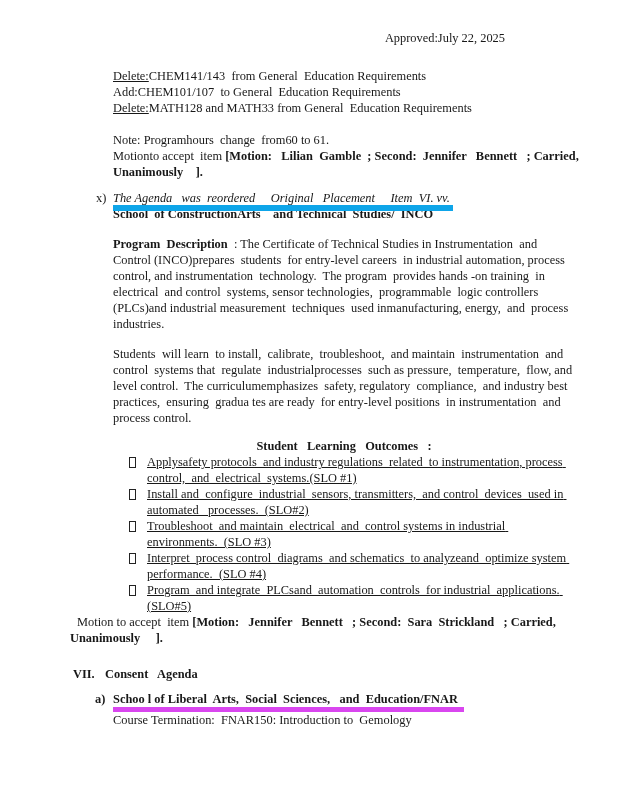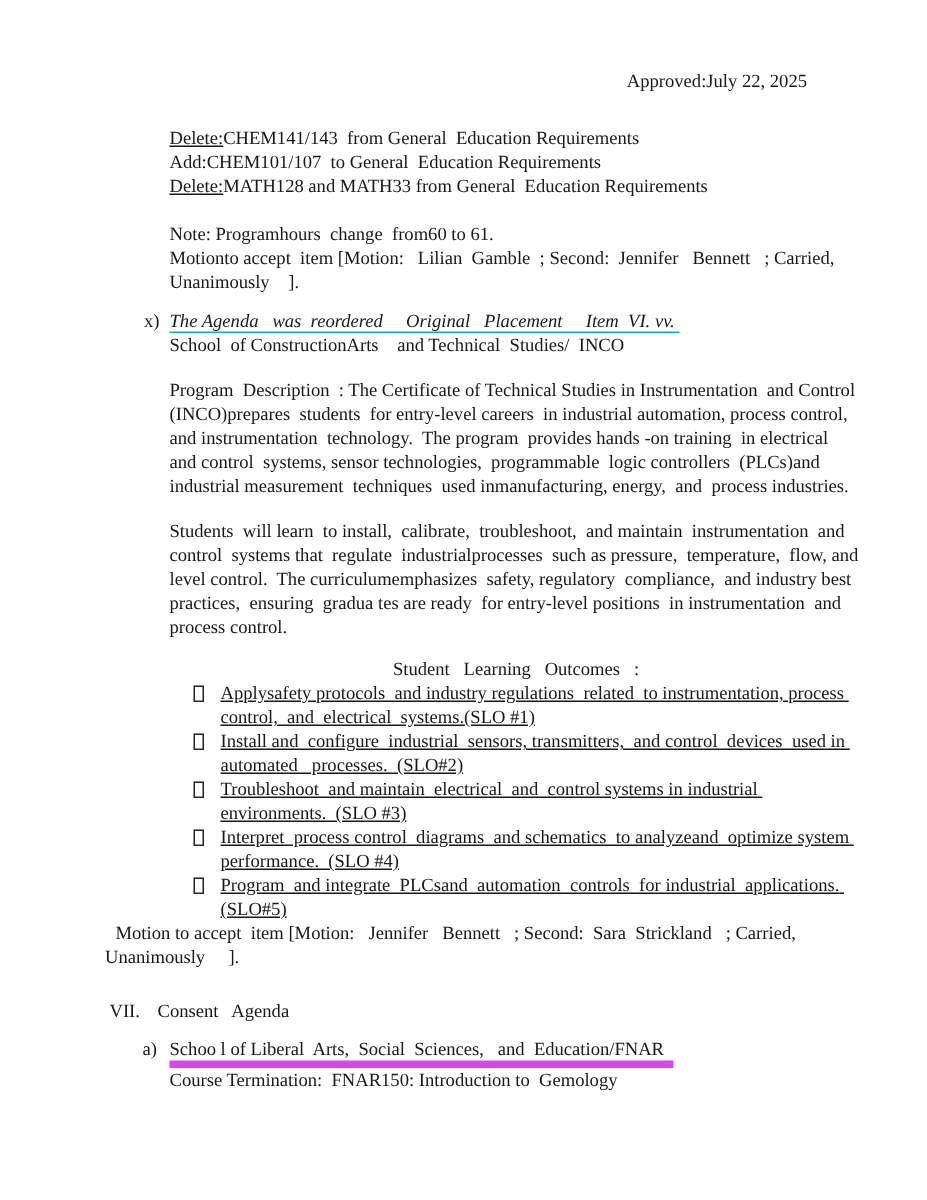--- a/index.html
+++ b/index.html
@@ -2,32 +2,32 @@
 <html><head>
 <meta charset="utf-8">
 <style>
   html,body { margin:0; padding:0; }
   body {
     width:618px; height:800px; background:#ffffff; overflow:hidden;
     font-family:"Liberation Serif", serif;
     font-size:12.4px; line-height:16px; color:#181818;
   }
   .page { position:relative; width:618px; height:800px; background:#fff; }
-  .approved { margin-top:46px; text-align:right; padding-right:80px; white-space:pre; }
+  .approved { margin-top:30px; text-align:right; padding-right:113px; white-space:pre; }
   .content { margin-left:113px; width:462px; }
-  .b { font-weight:normal; }
+  .b { font-weight:bold; }
   .u { text-decoration:underline; }
   .pre { white-space:pre-wrap; }
   .nowrap { white-space:pre; }
   .ged { margin-top:22px; }
   .note-block { margin-top:16px; }
   .item-x { margin-top:10px; }
   .xrow { position:relative; }
   .xlabel { position:absolute; left:-17px; top:0; }
-  .reordered { font-style:italic; border-bottom:1px solid #0ea5e9; white-space:pre; }
+  .reordered { font-style:italic; border-bottom:6px solid #0ea5e9; white-space:pre; }
   .para { margin:14px 0 0 0; white-space:pre-wrap; }
   .slo-head { margin-top:12px; white-space:pre;text-align:center; }
   ul.slo { list-style:none; margin:0; padding:0 0 0 15px;text-decoration:underline; }
   ul.slo li { position:relative; padding-left:19px; white-space:pre-wrap; }
   .sq { position:absolute; left:1px; top:3px; width:5px; height:9px;
         border:1px solid #222; background:transparent; }
   .motion2-l1 { margin-left:-36px; }
   .motion2-l2 { margin-left:-43px; white-space:pre; }
   .vii { margin-top:20px; position:relative; }
   .vii-num { position:absolute; left:-40px; top:0; }

